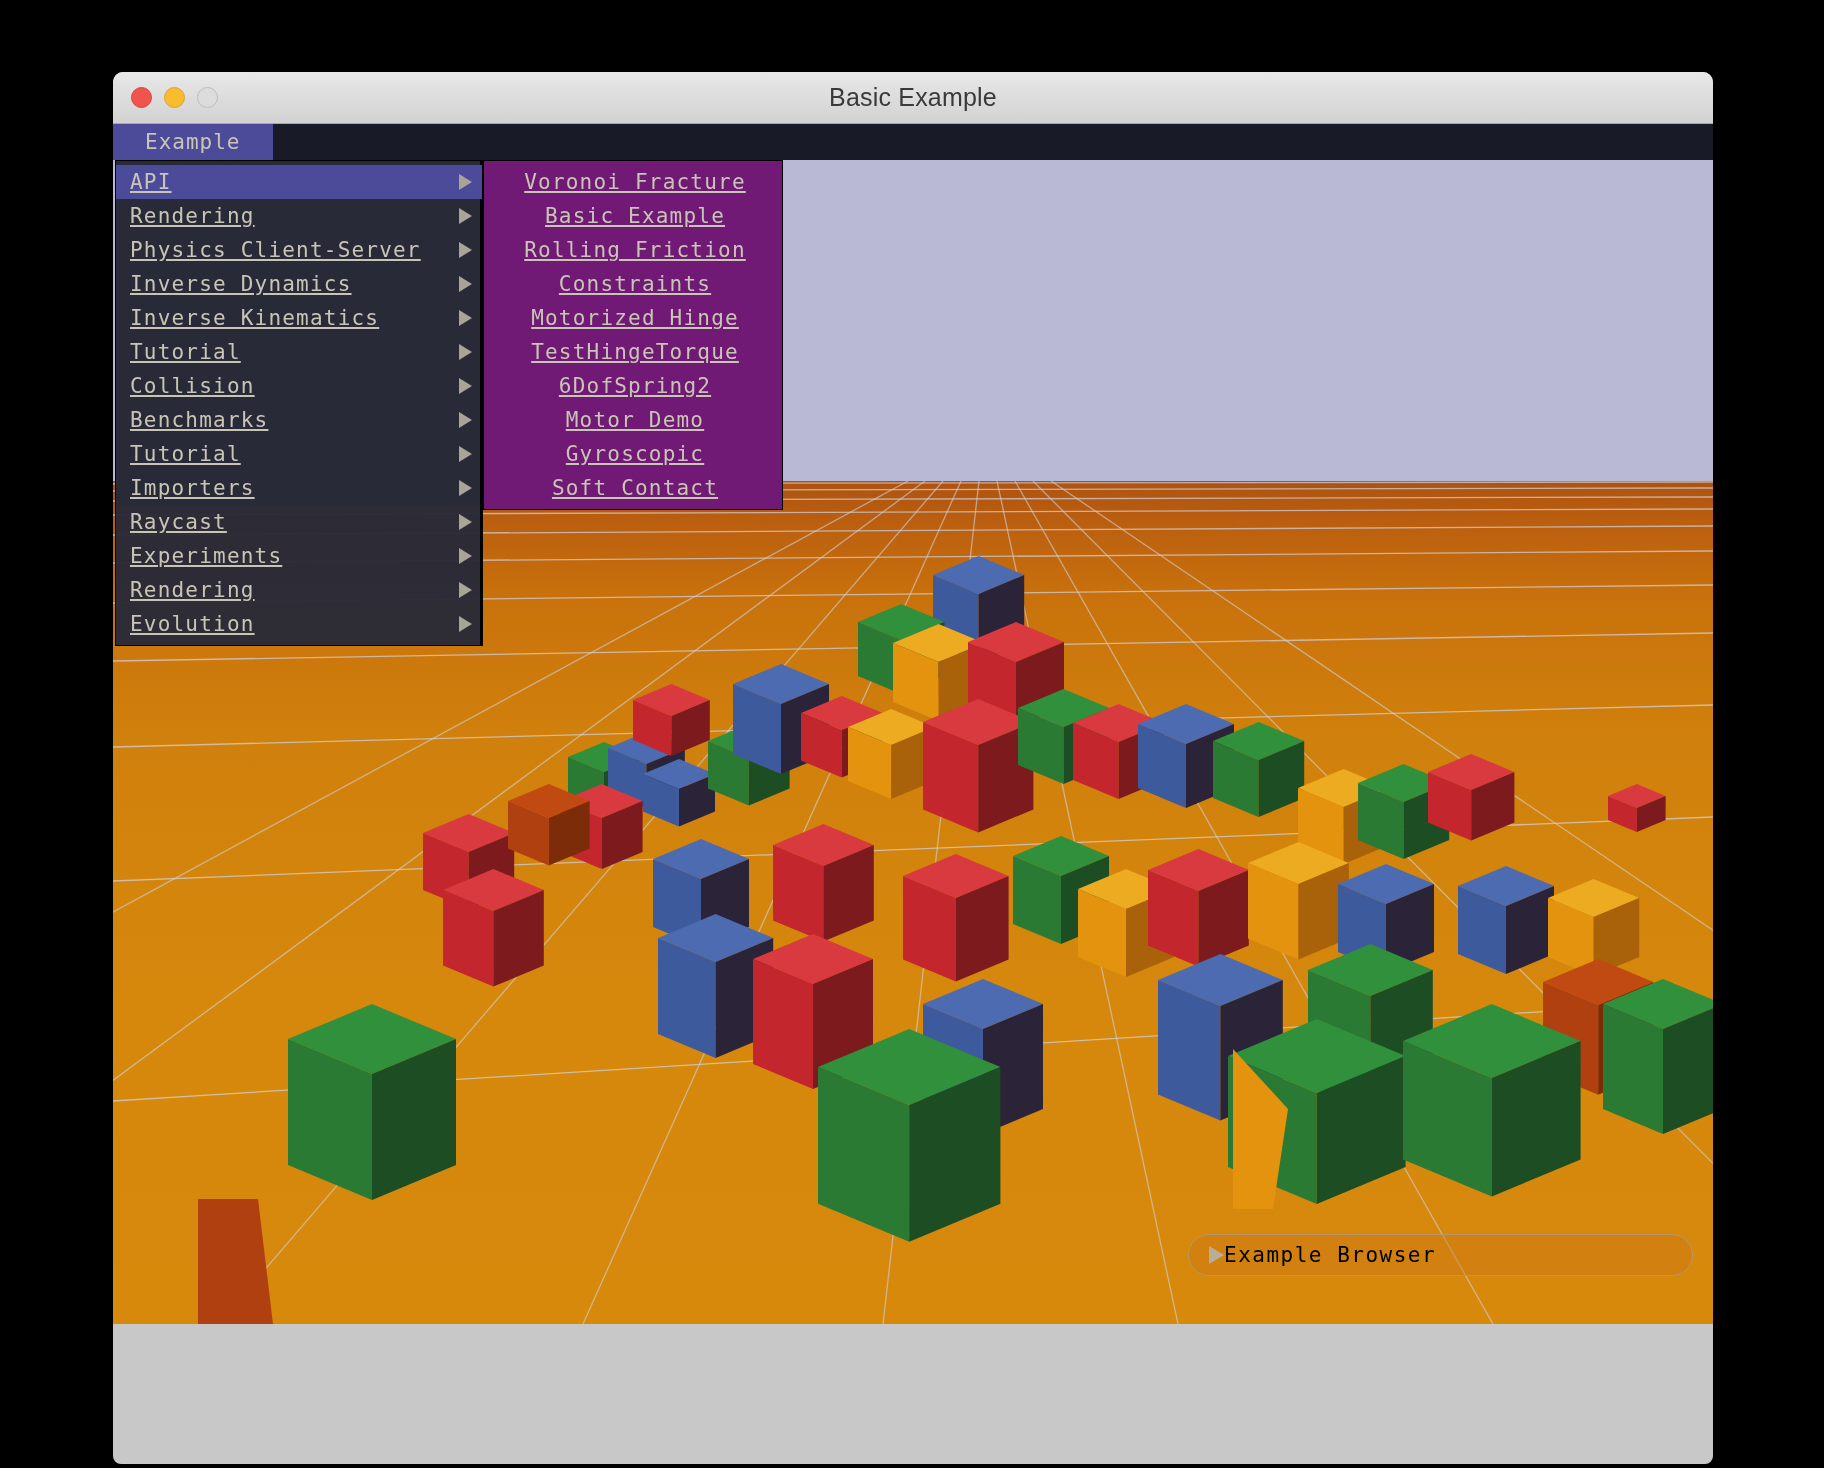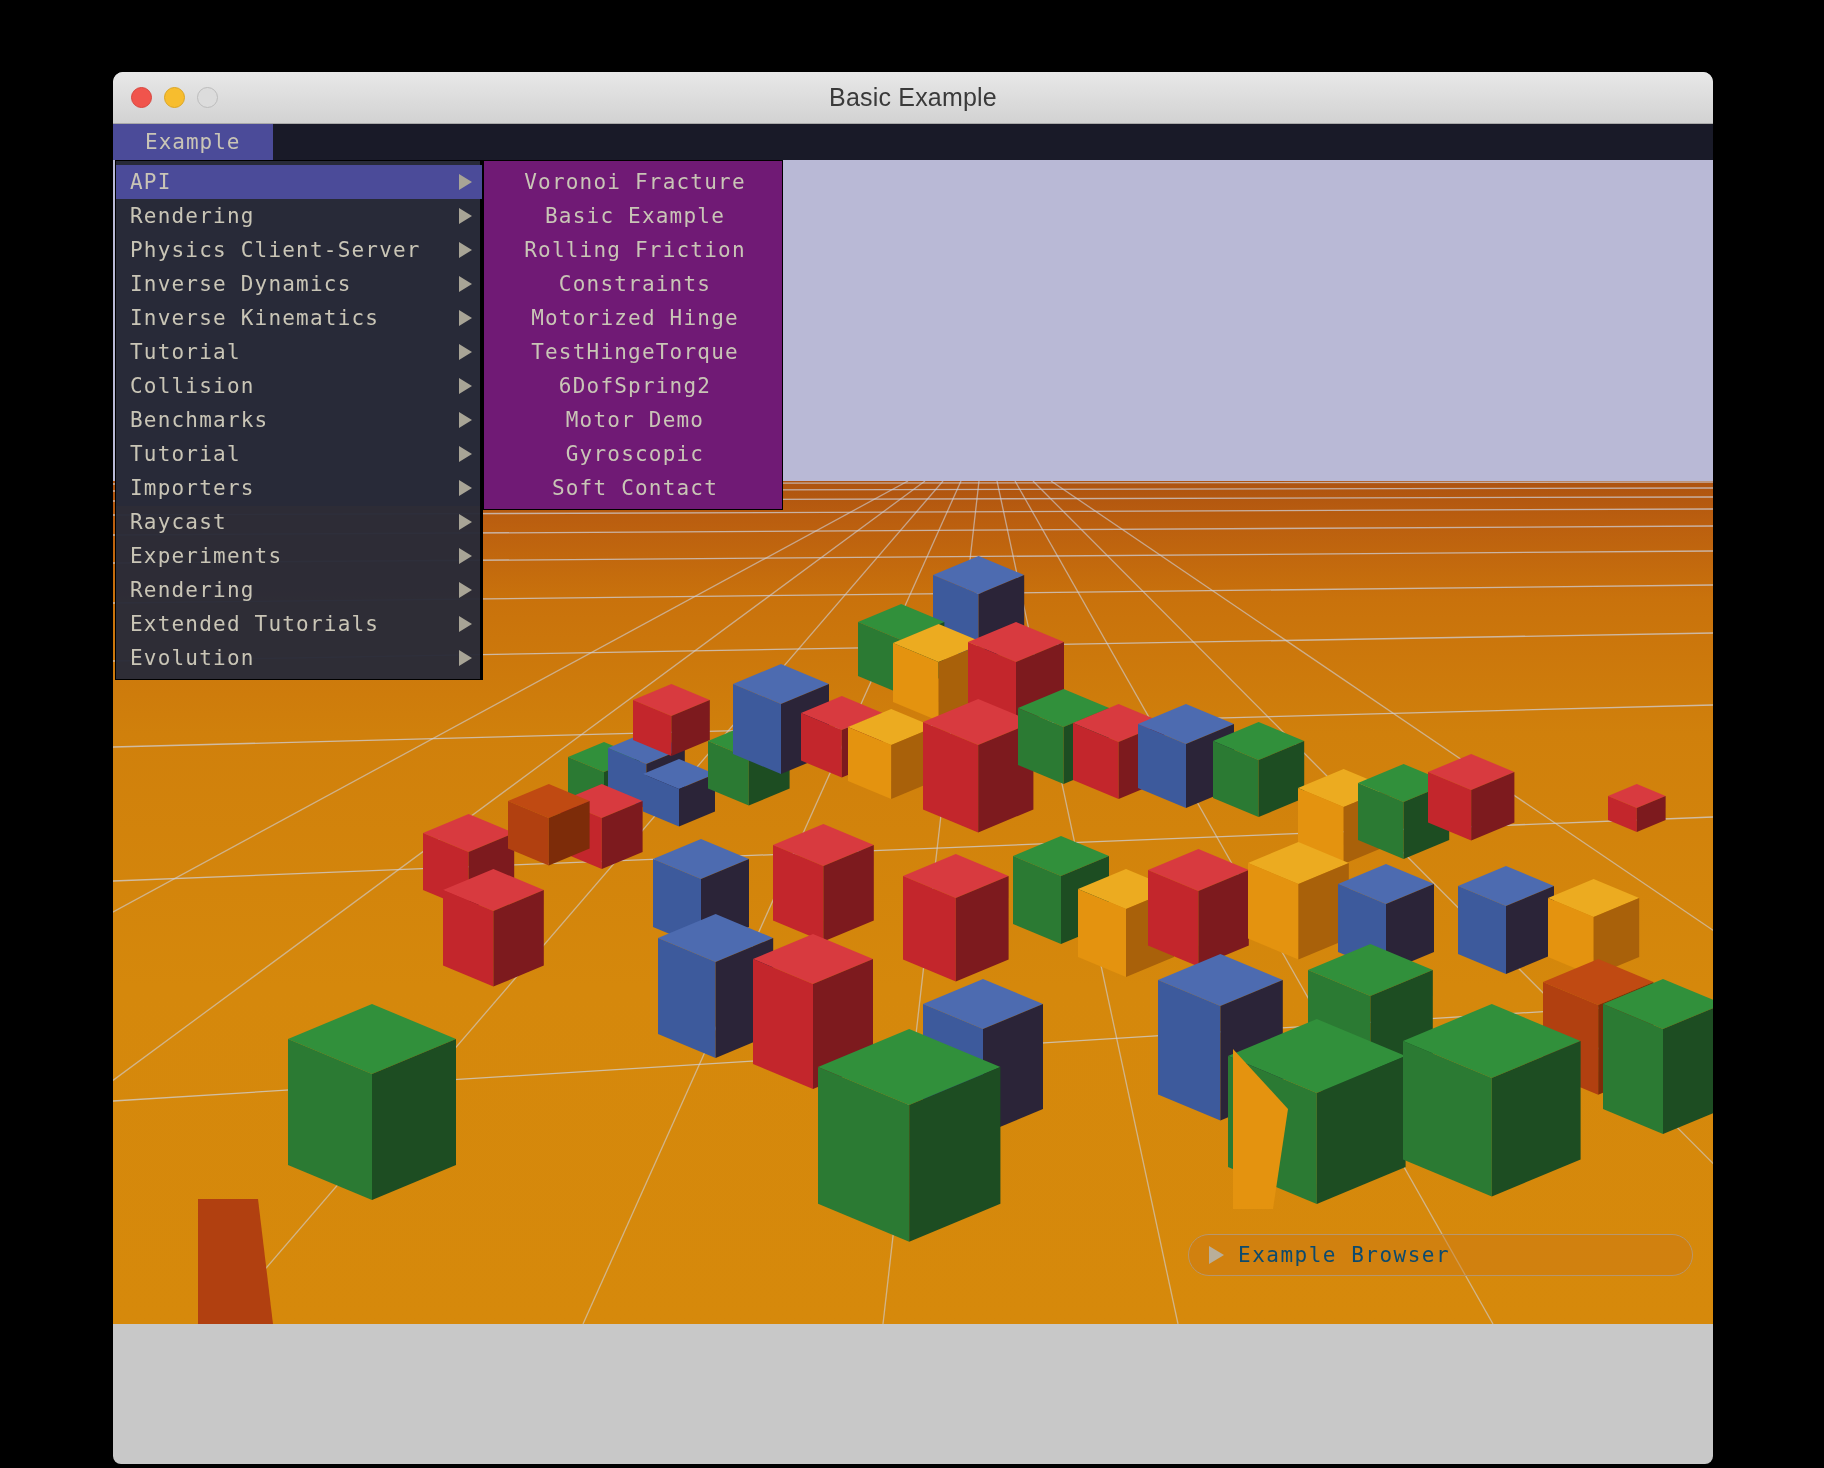--- a/index.html
+++ b/index.html
@@ -97,43 +97,43 @@
   }
   .menu-item{
     position:relative;
     display:flex; align-items:center;
     height:34px;
     padding:0 10px 0 14px;
     color:#c9c5b6;
     white-space:nowrap;
   }
   .menu-item.selected{ background:#4b4b99; }
-  .menu-item .label{ flex:1; }
+  .menu-item .label{ flex:1;text-decoration:underline; }
   .arrow{
     width:0;height:0;
     border-left:13px solid #a8a496;
     border-top:8px solid transparent;
     border-bottom:8px solid transparent;
     margin-left:8px;
   }
   #menu-main .sep-line{
     position:absolute; right:0; top:0; bottom:0; width:2px; background:#000;
   }
 
   
   #example-browser{
     position:absolute;
     left:1075px; bottom:48px;
     width:505px; height:42px;
     border:1px solid #b8966c;
     border-radius:21px;
     background:rgba(205,120,20,0.45);
-    display:flex; align-items:center; gap:14px;
+    display:flex; align-items:center; gap:0;
     padding-left:20px;
-    color:#0c4a6e; font-size:21px; letter-spacing:1.5px;
+    color:#000000; font-size:21px; letter-spacing:1.5px;
     z-index:20;
   }
   #example-browser .tri{
     width:0;height:0;
     border-left:15px solid #b9ae9a;
     border-top:9px solid transparent;
     border-bottom:9px solid transparent;
   }
 </style>
 </head>
@@ -495,24 +495,20 @@
         </div>
         <div class="menu-item">
           <span class="label">Experiments</span>
           <span class="arrow"></span>
         </div>
         <div class="menu-item">
           <span class="label">Rendering</span>
           <span class="arrow"></span>
         </div>
         <div class="menu-item">
-          <span class="label">Extended Tutorials</span>
-          <span class="arrow"></span>
-        </div>
-        <div class="menu-item">
           <span class="label">Evolution</span>
           <span class="arrow"></span>
         </div>
       </div>
   </div>
 
   <div id="menu-sub" class="menu-panel">
     <div>
         <div class="menu-item">
           <span class="label">Voronoi Fracture</span>

